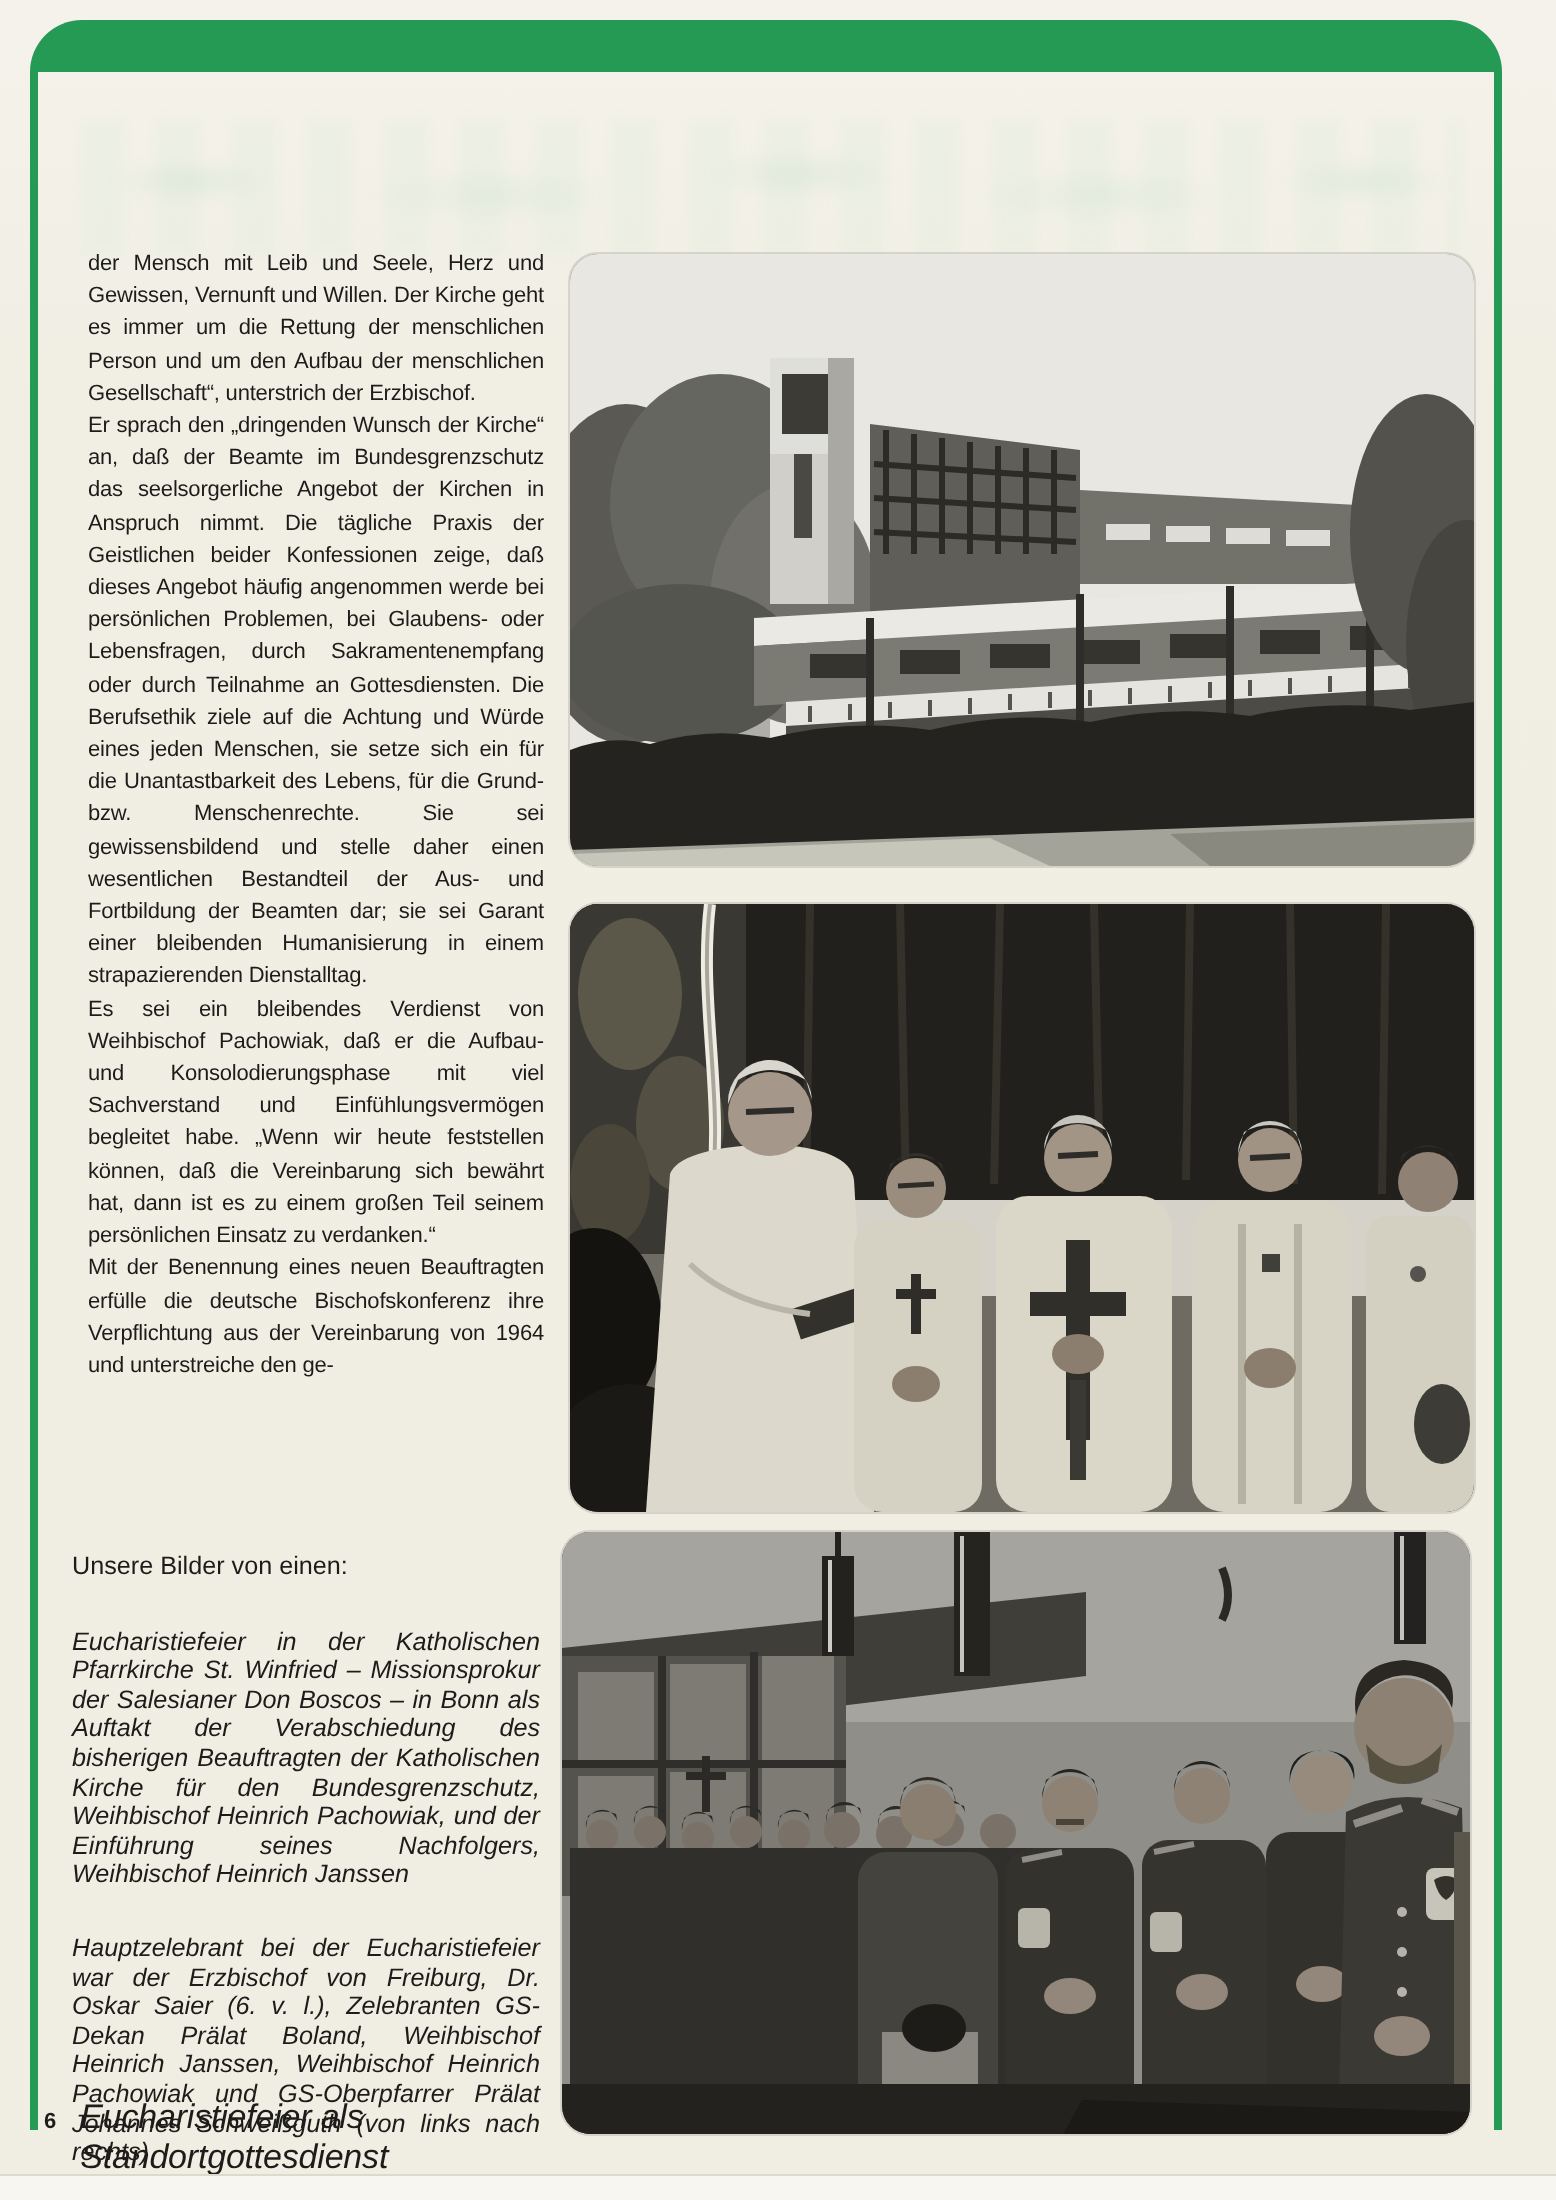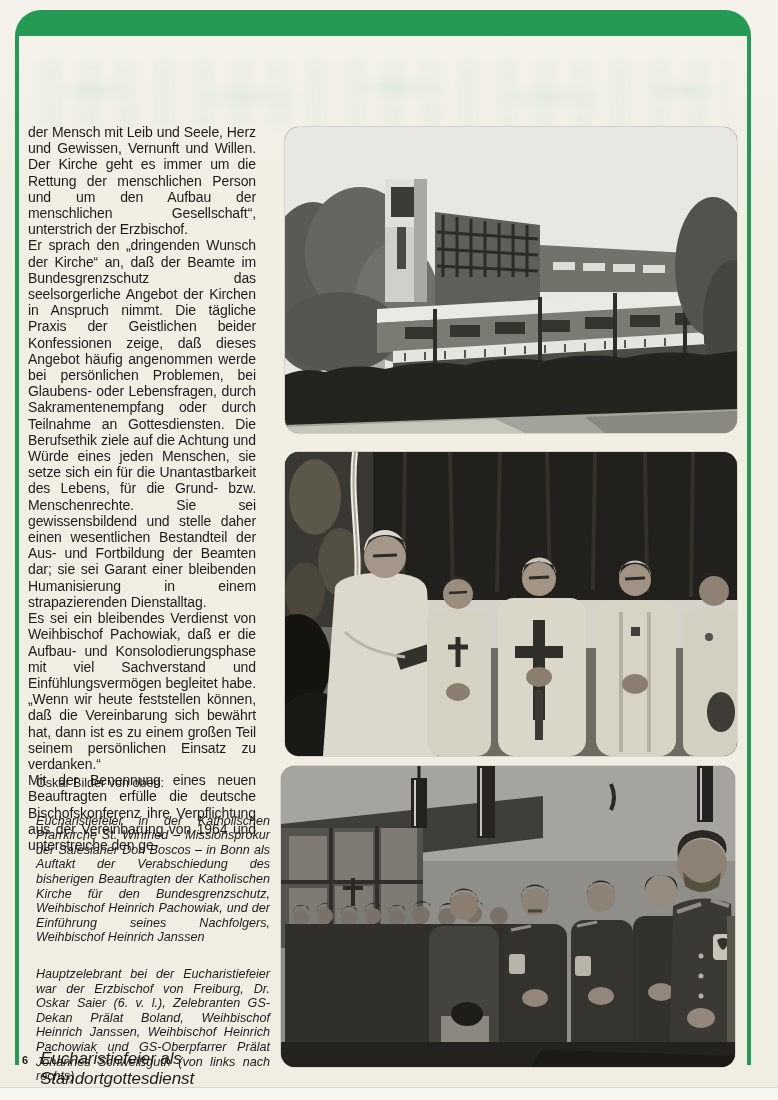--- a/index.html
+++ b/index.html
@@ -21,22 +21,22 @@
     background:
       radial-gradient(ellipse 60px 16px at 8% 45%, rgba(206,228,208,.6), transparent 70%),
       radial-gradient(ellipse 90px 20px at 30% 55%, rgba(210,230,212,.5), transparent 70%),
       radial-gradient(ellipse 70px 18px at 52% 40%, rgba(206,228,208,.55), transparent 70%),
       radial-gradient(ellipse 90px 20px at 74% 55%, rgba(210,230,212,.5), transparent 70%),
       radial-gradient(ellipse 60px 16px at 93% 45%, rgba(206,228,208,.55), transparent 70%),
       repeating-linear-gradient(90deg, rgba(214,232,214,.28) 0 22px, rgba(240,238,227,0) 22px 38px);
     filter:blur(3px);opacity:.8;pointer-events:none;
   }
   .article{
-    position:absolute;left:28px;top:124px;width:228px;
-    font-size:14px;line-height:16.2px;letter-spacing:-0.1px;
+    position:absolute;left:44px;top:124px;width:228px;
+    font-size:11px;line-height:16.2px;letter-spacing:-0.1px;
     text-align:justify;
   }
   .article p{margin:0;}
   .photo{
     position:absolute;margin:0;border-radius:14px;overflow:hidden;
     outline:1px solid rgba(60,60,55,.15);background:#777;
   }
   .photo svg{display:block;}
   .ph1{left:285px;top:127px;width:452px;height:306px;}
   .ph2{left:285px;top:452px;width:452px;height:304px;}
@@ -328,21 +328,21 @@
       <ellipse cx="420" cy="252" rx="14" ry="10" fill="#93867a"></ellipse>
 
       <rect x="446" y="150" width="8" height="152" fill="#5a564c"></rect>
 
       <rect x="0" y="276" width="454" height="26" fill="#23221e"></rect>
       <polygon points="250,302 454,302 454,290 260,284" fill="#1b1a17"></polygon>
     </svg>
   </figure>
 
   <div class="captions">
-    <p class="intro">Oskar Bilder von oben:</p>
+    <p class="intro">Unsere Bilder von einen:</p>
     <p class="cap">Eucharistiefeier in der Katholischen Pfarrkirche St. Winfried – Missionsprokur der Salesianer Don Boscos – in Bonn als Auftakt der Verabschiedung des bisherigen Beauftragten der Katholischen Kirche für den Bundesgrenzschutz, Weihbischof Heinrich Pachowiak, und der Einführung seines Nachfolgers, Weihbischof Heinrich Janssen</p>
     <p class="cap">Hauptzelebrant bei der Eucharistiefeier war der Erzbischof von Freiburg, Dr. Oskar Saier (6. v. l.), Zelebranten GS-Dekan Prälat Boland, Weihbischof Heinrich Janssen, Weihbischof Heinrich Pachowiak und GS-Oberpfarrer Prälat Johannes Schweißguth (von links nach rechts)</p>
   </div>
 
   <div class="footer">
     <span class="pagenum">6</span>
     <span class="footer-title">Eucharistiefeier als Standortgottesdienst</span>
   </div>
 
   <div class="scan-edge"></div>

